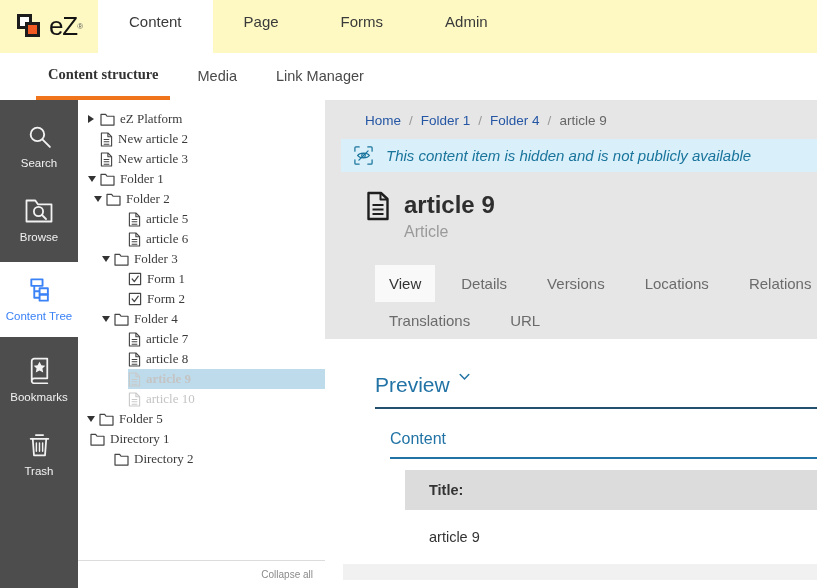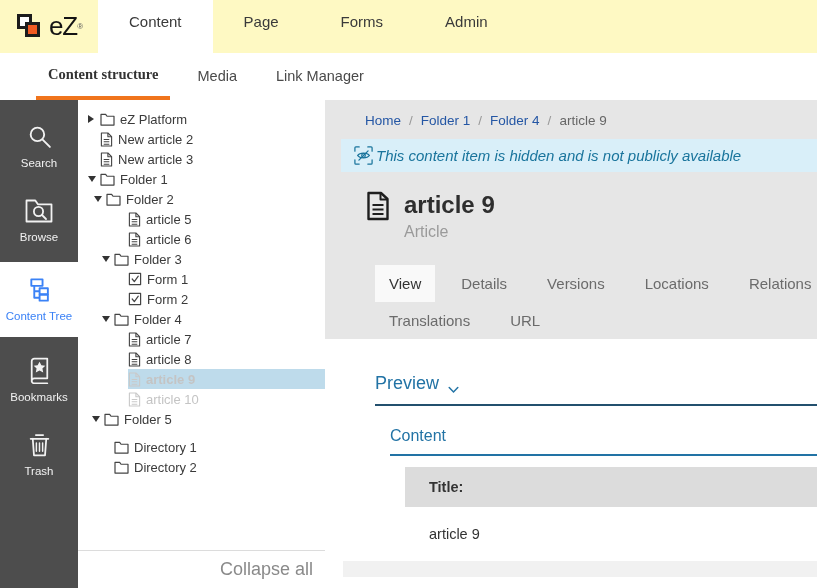--- a/index.html
+++ b/index.html
@@ -30,54 +30,54 @@
 
   
   .sidebar { width:78px; background:#4d4d4d; padding-top:13px; flex:none; }
   .sb-item { display:flex; flex-direction:column; align-items:center; padding:10px 0; margin-bottom:9px; color:#f2f2f2; cursor:pointer; }
   .sb-item.active { background:#ffffff; color:#3b82f6; padding:15px 0; }
   .sb-icon svg { display:block; }
   .sb-label { font-size:11.5px; margin-top:7px; white-space:nowrap; }
 
   
   .treepanel { width:247px; background:#fff; display:flex; flex-direction:column; flex:none; }
-  .tree { flex:1; padding-top:9px; overflow:hidden; }
+  .tree { flex:1; padding-top:9px; overflow:hidden;font-family:Liberation Serif, serif; }
   .tree-row { display:flex; align-items:center; height:20px; font-size:13px; color:#3a3a3a; cursor:pointer; }
   .tree-exp { width:12px; flex:none; display:flex; align-items:center; }
   .tree-inner { display:flex; align-items:center; flex:1; height:100%; gap:5px; }
   .tree-icon { display:flex; color:#444; flex:none; }
   .tree-label { white-space:nowrap; }
   .tree-row.selected .tree-inner { background:#bedbeb; color:#f6f9fb; font-weight:bold; }
   .tree-row.selected .tree-icon { color:rgba(255,255,255,.8); }
   .tree-row.hidden-item .tree-inner { color:#c4c4c4; }
   .tree-row.hidden-item .tree-icon { color:#c9c9c9; }
   .caret-right { width:0; height:0; border-left:6px solid #333; border-top:4px solid transparent; border-bottom:4px solid transparent; }
   .caret-down { width:0; height:0; border-top:6px solid #333; border-left:4px solid transparent; border-right:4px solid transparent; }
-  .tree-footer { border-top:1px solid #dcdcdc; text-align:right; padding:8px 12px; font-size:18px; color:#8a8a8a; }
+  .tree-footer { border-top:1px solid #dcdcdc; text-align:right; padding:8px 12px; font-size:10px; color:#8a8a8a; }
   .collapse-all { cursor:pointer; }
 
   
   .main { flex:1; display:flex; flex-direction:column; overflow:hidden; }
   .main-header { background:#e6e6e6; flex:none; }
   .breadcrumb { padding:13px 0 11px 40px; font-size:13.5px; color:#888; }
   .bc-link { color:#2456a4; cursor:pointer; }
   .bc-sep { margin:0 8px; color:#999; }
   .bc-current { color:#666; }
-  .notice { margin-left:16px; background:#d9eff9; color:#19749c; font-style:italic; font-size:15px; display:flex; align-items:center; gap:2px; padding:6px 12px; }
+  .notice { margin-left:16px; background:#d9eff9; color:#19749c; font-style:italic; font-size:15px; display:flex; align-items:center; gap:12px; padding:6px 12px; }
   .notice-icon { display:flex; color:#19749c; font-style:normal; }
   .title-block { display:flex; gap:13px; padding:19px 0 0 40px; align-items:flex-start; }
   .title-icon { display:flex; color:#1e1e1e; }
   .page-title { font-size:24px; font-weight:bold; color:#2e2e2e; line-height:1.15; }
   .subtitle { font-size:16px; color:#9a9a9a; margin-top:4px; }
   .content-tabs { margin:24px 0 0 50px; width:470px; display:flex; flex-wrap:wrap; }
   .content-tab { padding:10px 14px; margin-right:12px; font-size:15px; color:#6b6b6b; cursor:pointer; white-space:nowrap; }
   .content-tab.active { background:#f9f9f9; color:#333; }
 
   .main-content { background:#fff; flex:1; padding-top:34px; overflow:hidden; }
-  .section-preview { display:flex; align-items:flex-end; gap:9px; margin-left:50px; color:#2273a5; font-size:18px; cursor:pointer; }
+  .section-preview { display:flex; align-items:flex-start; gap:9px; margin-left:50px; color:#2273a5; font-size:21px; cursor:pointer; }
   .chev { display:flex; color:#2273a5; }
   .rule-preview { border:none; border-top:2px solid #23506e; margin:10px 0 0 50px; }
   .section-content { margin:21px 0 0 65px; color:#2273a5; font-size:16px; }
   .rule-content { border:none; border-top:2px solid #2273a5; margin:9px 0 0 65px; }
   .field-table { margin:11px 0 0 80px; }
   .field-head { background:#dcdcdc; padding:12px 24px; font-size:14.5px; font-weight:bold; color:#333; }
   .field-value { background:#fff; padding:19px 24px; font-size:14.5px; color:#333; }
   .preview-bottom { height:16px; background:#f1f1f1; margin-left:18px; }
 </style>
 </head>
@@ -350,34 +350,34 @@
               <span class="tree-icon">
                 <svg width="13" height="15" viewBox="0 0 14 16" fill="none" stroke="currentColor" stroke-width="1.2" stroke-linejoin="round">
                   <path d="M1.5 1 h7 L12.5 5 V15 H1.5 Z"></path>
                   <path d="M8.5 1 V5 h4"></path>
                   <path d="M4 8 h6 M4 10.5 h6 M4 13 h6" stroke-width="1.1"></path>
                 </svg>
               </span>
               <span class="tree-label">article 10</span>
             </span>
           </div>
-          <div class="tree-row" style="padding-left: 14px;">
+          <div class="tree-row" style="padding-left: 9px;">
             <span class="tree-exp">
               <span class="caret-down"></span>
             </span>
             <span class="tree-inner">
               <span class="tree-icon">
                 <svg width="15" height="13" viewBox="0 0 16 14" fill="none" stroke="currentColor" stroke-width="1.3" stroke-linejoin="round">
                   <path d="M1 13 V1.5 h5 l1.5 2 H15 V13 Z"></path>
                 </svg>
               </span>
               <span class="tree-label">Folder 5</span>
             </span>
           </div>
-          <div class="tree-row" style="padding-left: 24px; margin-top: 8px;">
+          <div class="tree-row" style="">
             <span class="tree-exp"></span>
             <span class="tree-inner">
               <span class="tree-icon">
                 <svg width="15" height="13" viewBox="0 0 16 14" fill="none" stroke="currentColor" stroke-width="1.3" stroke-linejoin="round">
                   <path d="M1 13 V1.5 h5 l1.5 2 H15 V13 Z"></path>
                 </svg>
               </span>
               <span class="tree-label">Directory 1</span>
             </span>
           </div>

